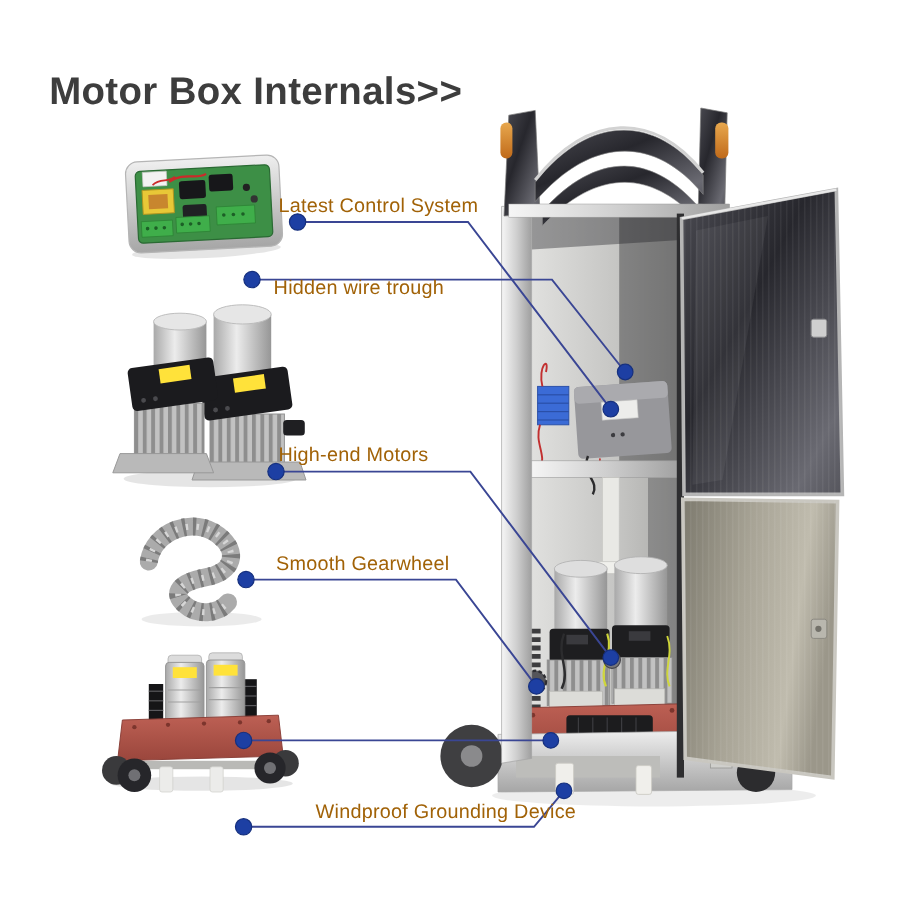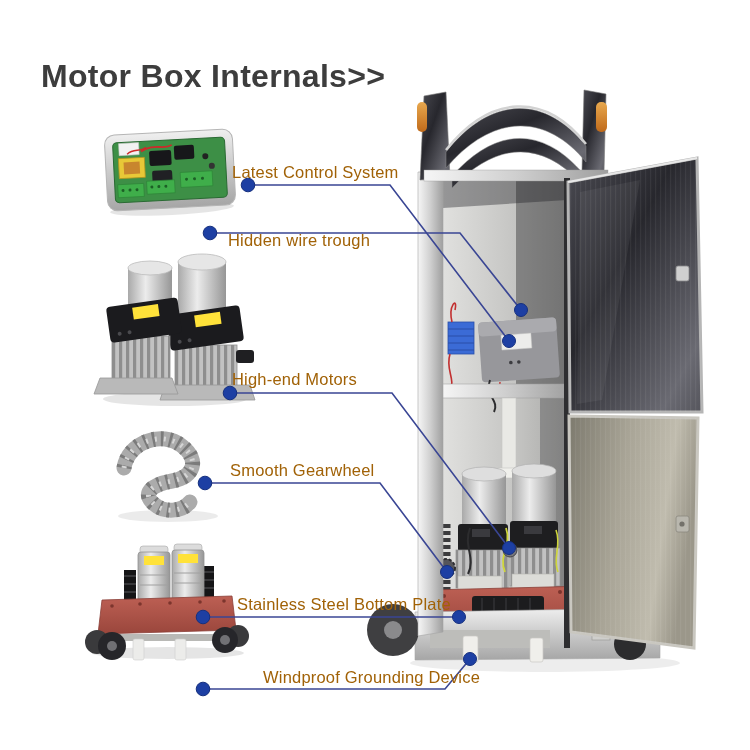--- a/index.html
+++ b/index.html
@@ -322,15 +322,14 @@
         <circle cx="470" cy="659" r="6.5"></circle>
     </g>
   </svg>
 
   <div class="page-title">Motor Box Internals&gt;&gt;</div>
 
   <div class="callout-label lbl-control">Latest Control System</div>
   <div class="callout-label lbl-trough">Hidden wire trough</div>
   <div class="callout-label lbl-motors">High-end Motors</div>
   <div class="callout-label lbl-gear">Smooth Gearwheel</div>
-  <div class="callout-label lbl-plate">Stainless Steel Bottom Plate</div>
   <div class="callout-label lbl-ground">Windproof Grounding Device</div>
 </div>
 
 </body></html>

